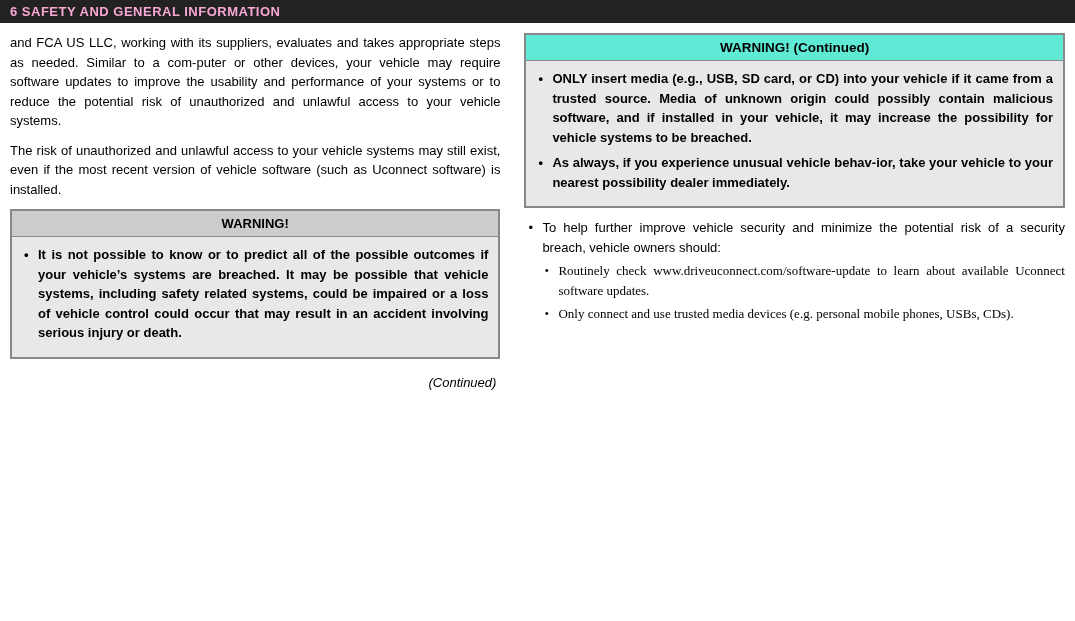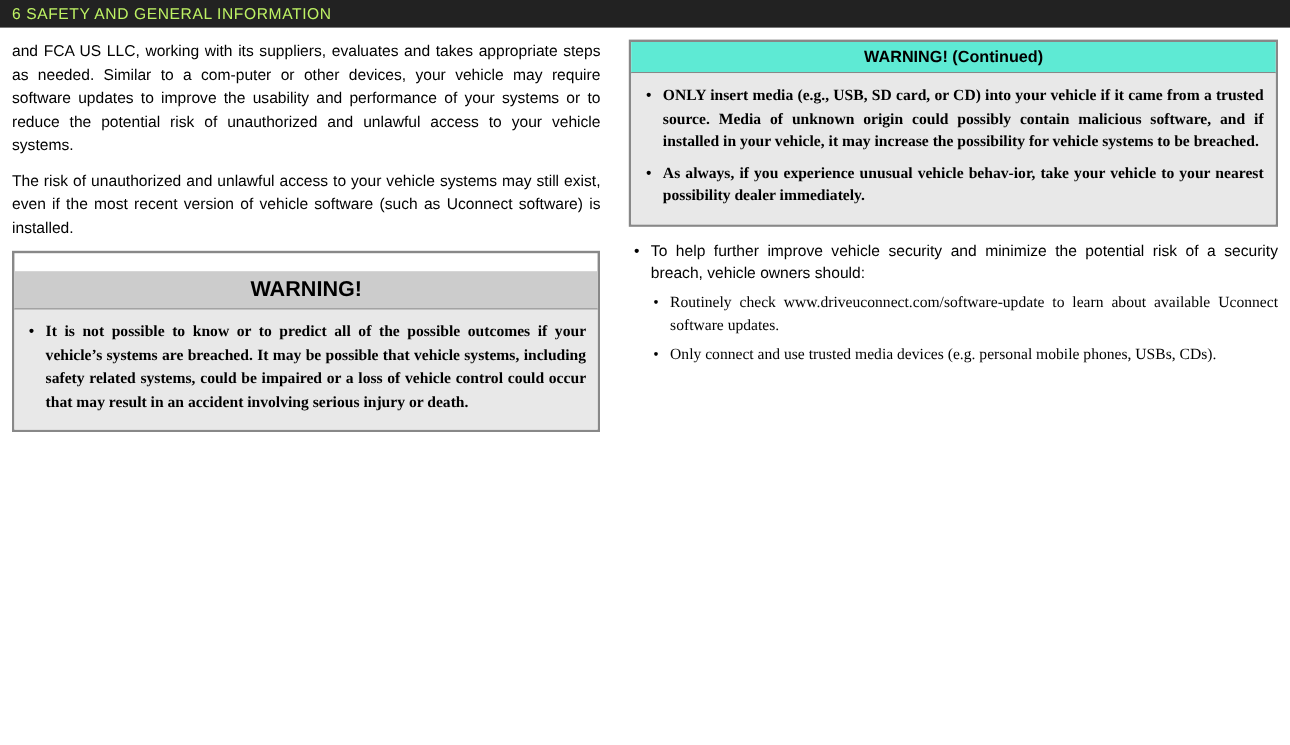--- a/index.html
+++ b/index.html
@@ -6,22 +6,22 @@
     body {
       font-family: Arial, sans-serif;
       font-size: 13px;
       background: #fff;
       color: #000;
       width: 1075px;
       min-height: 621px;
     }
     .page-header {
       background: #222;
-      color: #bef264;
-      font-weight: normal;
+      color: #f9a8d4;
+      font-weight: bold;
       font-size: 13px;
       padding: 4px 10px;
       letter-spacing: 0.5px;
     }
     .content-wrapper {
       display: flex;
       gap: 0;
       padding: 10px 10px 10px 10px;
     }
     .left-col {
@@ -38,24 +38,23 @@
       text-align: justify;
     }
     .warning-box {
       border: 2px solid #888;
       margin-bottom: 10px;
     }
     .warning-title {
       background: #ccc;
       text-align: center;
       font-weight: bold;
-      font-size: 18px;
+      font-size: 13px;
       padding: 5px 8px;
       border-bottom: 1px solid #888;
-      margin-top: 15px;
     }
     .warning-title-dark {
       background: #5eead4;
       text-align: center;
       font-weight: bold;
       font-size: 13.5px;
       padding: 5px 8px;
       border-bottom: 1px solid #888;
     }
     .warning-content-dark {
@@ -68,21 +67,20 @@
       padding: 0;
     }
     .warning-content ul li,
     .warning-content-dark ul li {
       padding-left: 18px;
       position: relative;
       margin-bottom: 6px;
       text-align: justify;
       line-height: 1.5;
       font-weight: bold;
-      font-family: Liberation Serif, serif;
     }
     .warning-content ul li::before,
     .warning-content-dark ul li::before {
       content: "•";
       position: absolute;
       left: 4px;
       top: 0;
     }
     .continued {
       text-align: right;
@@ -150,20 +148,21 @@
 
     <div class="warning-box">
       <div class="warning-title">WARNING!</div>
       <div class="warning-content-dark">
         <ul>
           <li>It is not possible to know or to predict all of the possible outcomes if your vehicle’s systems are breached. It may be possible that vehicle systems, including safety related systems, could be impaired or a loss of vehicle control could occur that may result in an accident involving serious injury or death.</li>
         </ul>
       </div>
     </div>
 
+    <div class="continued">(Continued)</div>
   </div>
 
   <div class="right-col">
     <div class="warning-box">
       <div class="warning-title-dark">WARNING!  (Continued)</div>
       <div class="warning-content-dark">
         <ul>
           <li>ONLY insert media (e.g., USB, SD card, or CD) into your vehicle if it came from a trusted source. Media of unknown origin could possibly contain malicious software, and if installed in your vehicle, it may increase the possibility for vehicle systems to be breached.</li>
           <li>As always, if you experience unusual vehicle behav-ior, take your vehicle to your nearest possibility dealer immediately.</li>
         </ul>

